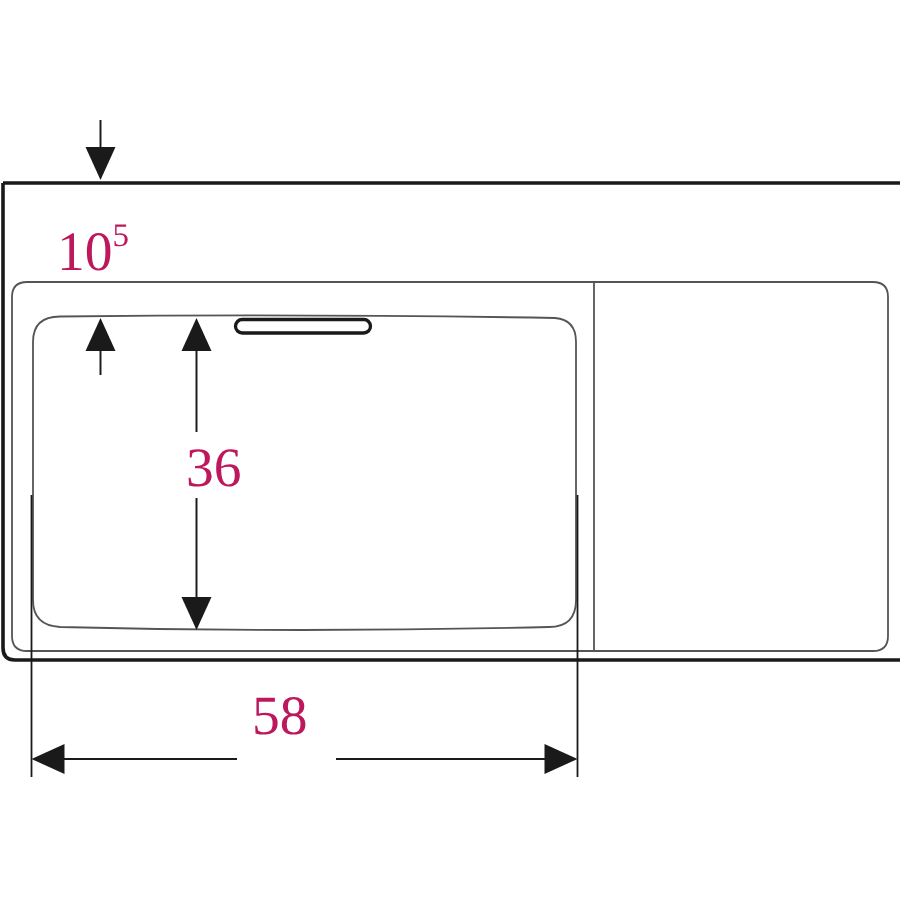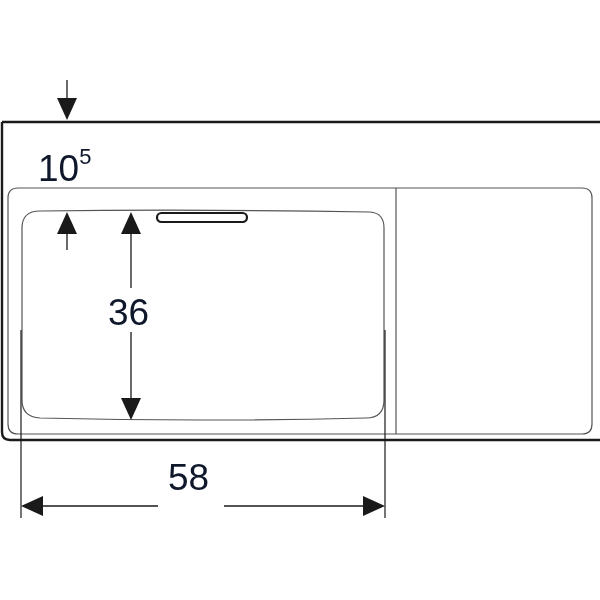--- a/index.html
+++ b/index.html
@@ -1,18 +1,18 @@
 <!DOCTYPE html>
 <html><head>
 <meta charset="utf-8">
 <style>
   html,body{margin:0;padding:0;background:#fff;}
   body{width:600px;height:600px;position:relative;overflow:hidden;font-family:"Liberation Sans",sans-serif;}
   svg{position:absolute;left:0;top:0;}
-  .lbl{position:absolute;font-family:Liberation Sans, sans-serif;color:#0f172a;background:#fff;line-height:1;text-align:right;}
+  .lbl{position:absolute;font-family:Liberation Serif, serif;color:#be185d;background:#fff;line-height:1;text-align:right;}
   .big{font-size:37px;}
   .sup{font-size:22px;vertical-align:top;position:relative;top:-4px;}
 </style>
 </head>
 <body>
 
 <svg width="600" height="600" viewBox="0 0 600 600">
 
   <path d="M2 122 H600 M2 122 V432 Q2 440 10 440 H600" fill="none" stroke="#1a1a1a" stroke-width="2.4"></path>
 
@@ -39,14 +39,14 @@
   <line x1="385" y1="330" x2="385" y2="518" stroke="#1a1a1a" stroke-width="1.2"></line>
   <polygon points="21,506 43,496 43,516" fill="#1a1a1a"></polygon>
   <line x1="42" y1="506" x2="158" y2="506" stroke="#1a1a1a" stroke-width="1.3"></line>
   <line x1="224" y1="506" x2="364" y2="506" stroke="#1a1a1a" stroke-width="1.3"></line>
   <polygon points="385,506 363,496 363,516" fill="#1a1a1a"></polygon>
 </svg>
 
 <div class="lbl big" style="left:38px;top:150px;background:transparent;">
   <span>10</span><span class="sup">5</span>
 </div>
-<div class="lbl big" style="left:108px;top:294px;">36</div>
+<div class="lbl big" style="left:124px;top:294px;">36</div>
 <div class="lbl big" style="left:168px;top:459px;">58</div>
 
 </body></html>

